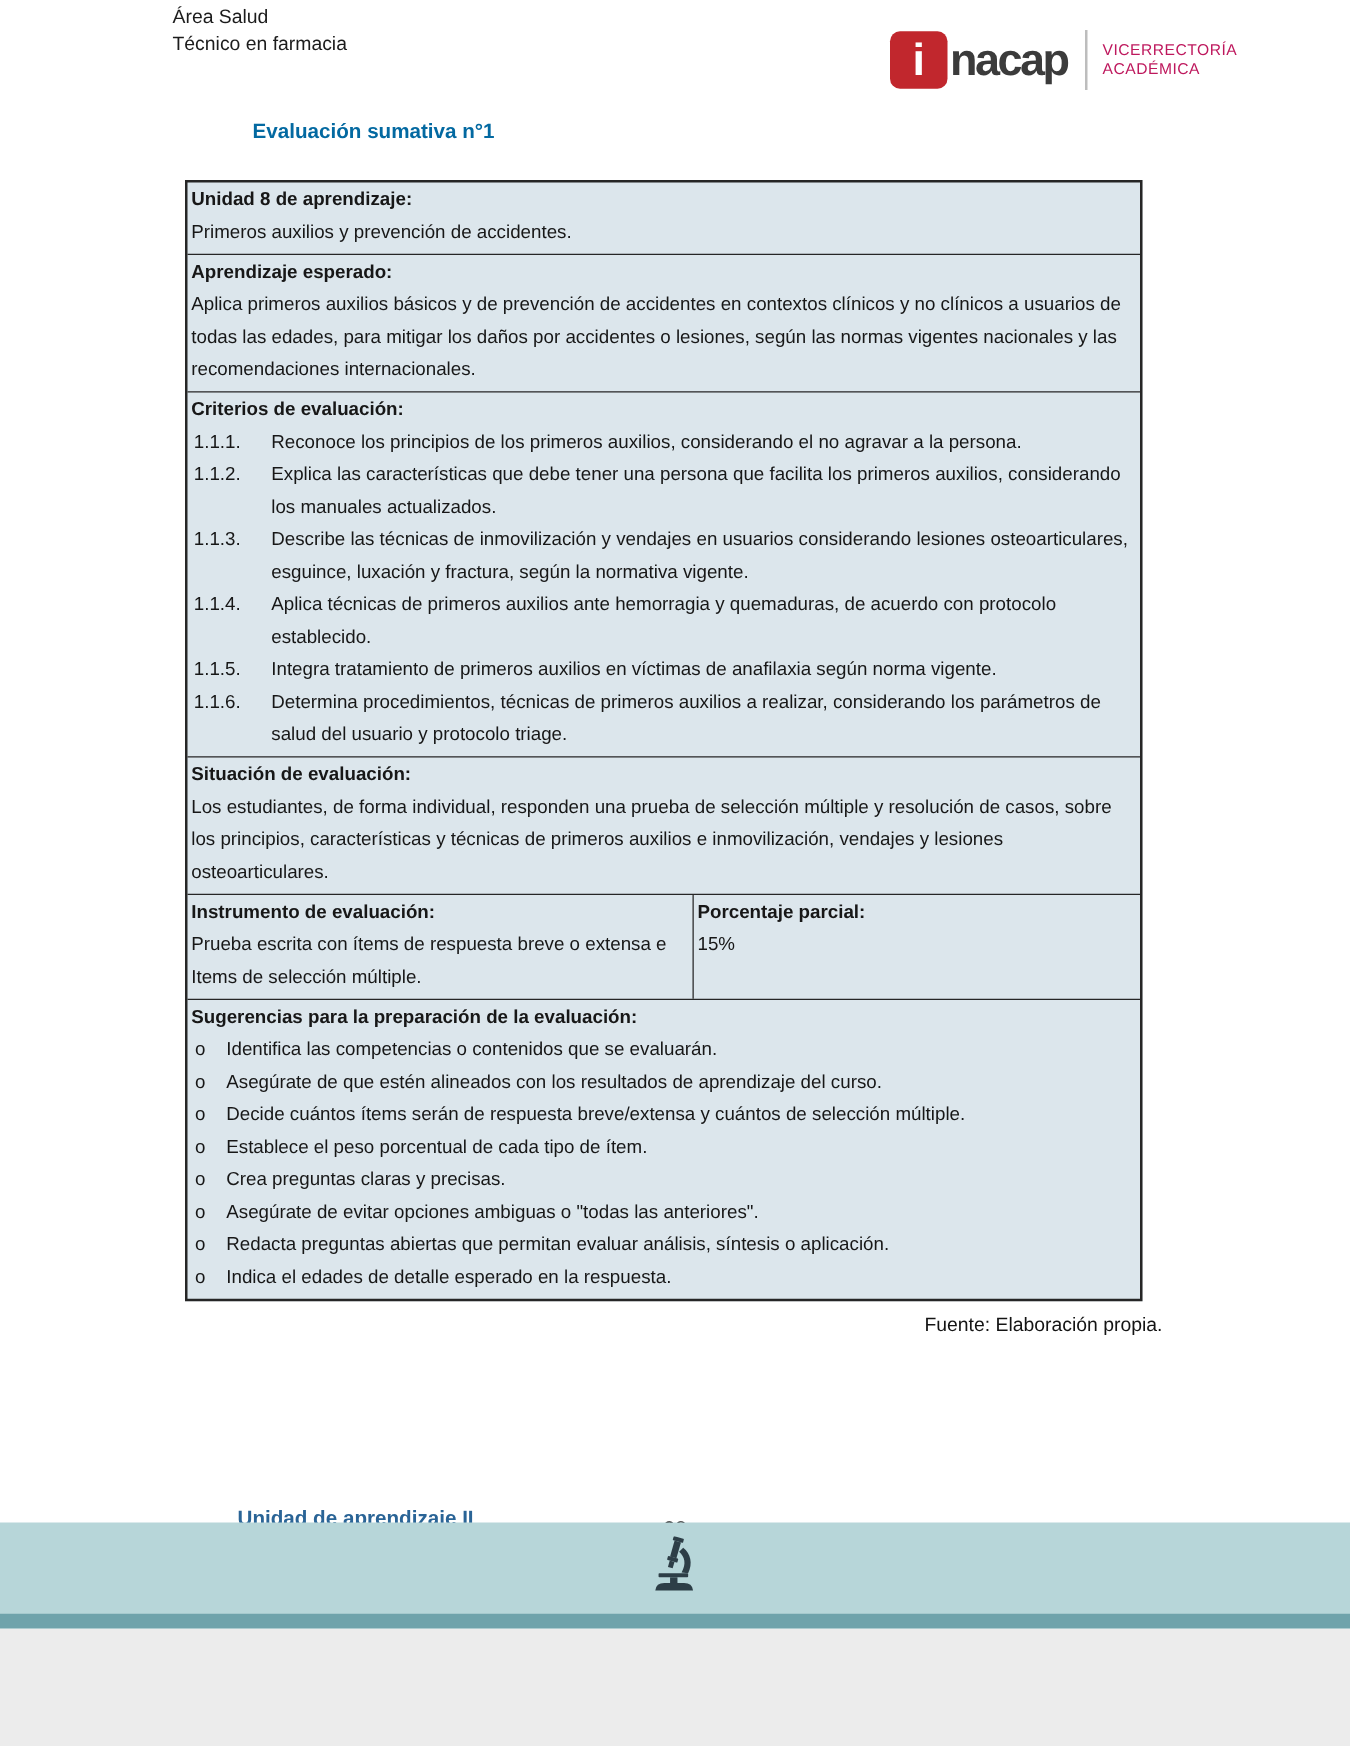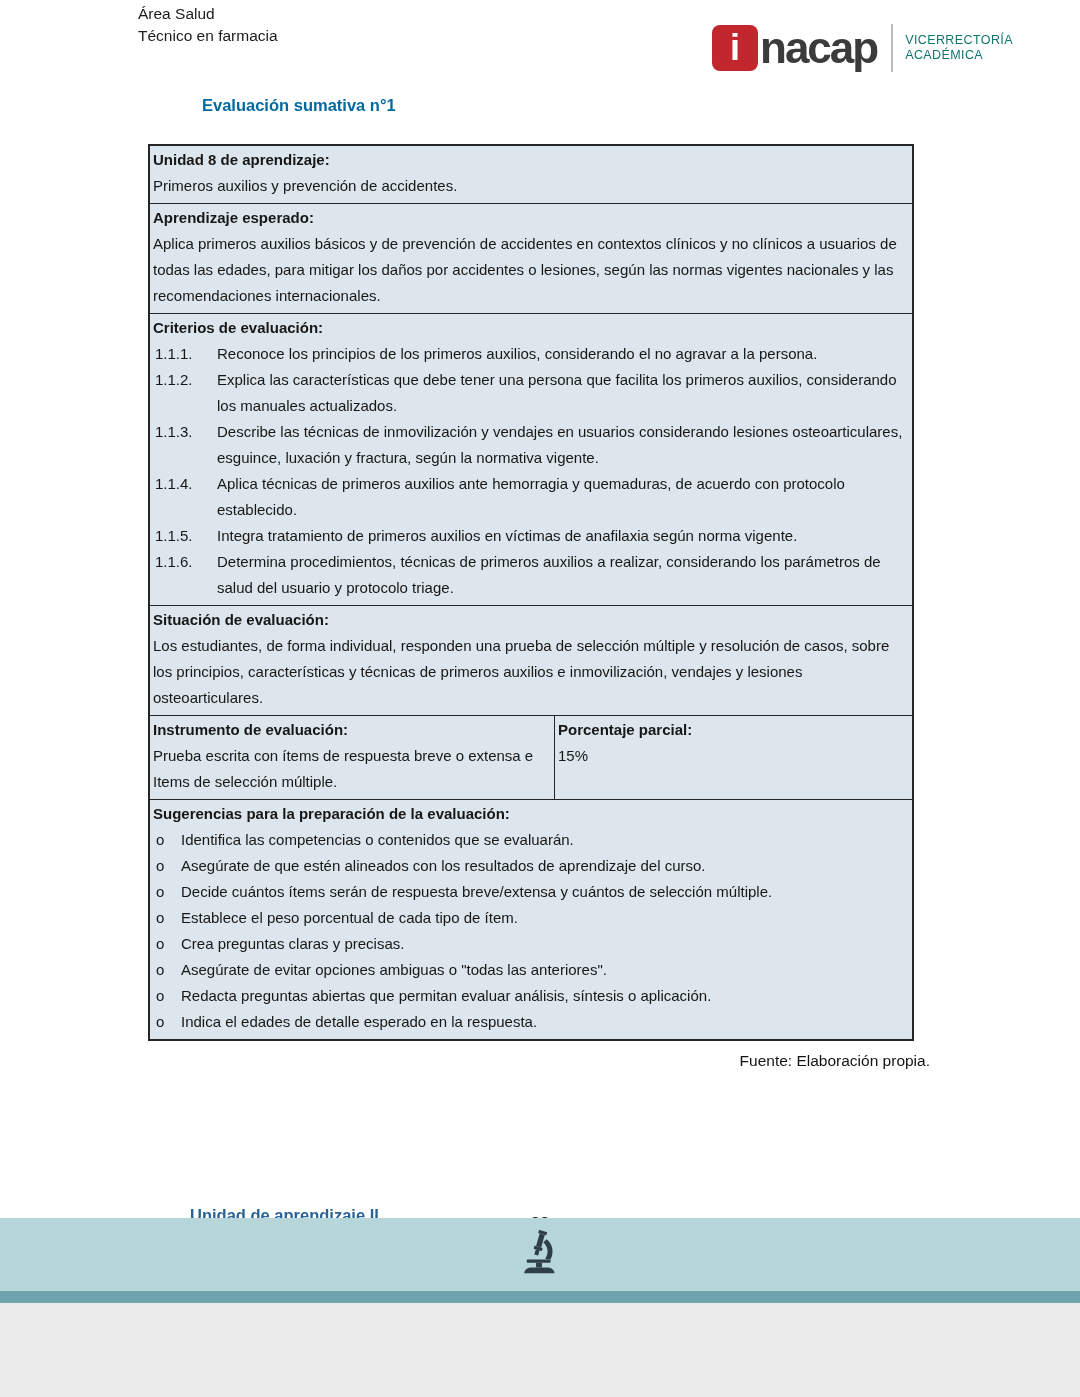--- a/index.html
+++ b/index.html
@@ -8,23 +8,23 @@
   .page {
     position:relative; width:1080px; height:1303px; margin:0 auto;
     background:#ffffff; overflow:hidden; color:#171717;
   }
 
   
   .header-left { position:absolute; left:138px; top:3px; font-size:15.5px; line-height:22px; color:#1c1c1c; }
   .logo { position:absolute; left:712px; top:22px; display:flex; align-items:center; height:52px; }
   .logo-mark { width:46px; height:46px; background:#c1272d; border-radius:8px; display:flex; align-items:center; justify-content:center; }
   .logo-mark span { color:#fff; font-weight:bold; font-size:36px; line-height:36px; }
-  .logo-word { font-size:44px; font-weight:bold; color:#3b3b3b; letter-spacing:-2px; margin-left:2px; line-height:46px; }
+  .logo-word { font-size:36px; font-weight:bold; color:#3b3b3b; letter-spacing:-2px; margin-left:2px; line-height:46px; }
   .logo-sep { width:2px; height:48px; background:#bdbdbd; margin:0 12px 0 14px; }
-  .logo-sub { display:flex; flex-direction:column; font-size:12.5px; line-height:15px; color:#0f766e; letter-spacing:0.4px; }
+  .logo-sub { display:flex; flex-direction:column; font-size:12.5px; line-height:15px; color:#be185d; letter-spacing:0.4px; }
 
   
   .doc-title { position:absolute; left:190px; top:96px; font-size:16.5px; font-weight:bold; color:#0369a1;margin-left:12px; }
   .section-heading { position:absolute; left:190px; top:1206px; font-size:16.5px; font-weight:bold; color:#2a6496; }
 
   
   .content { position:absolute; left:148px; top:144px; width:766px; font-size:15px; line-height:26px; }
   .eval-table { border:2px solid #262626; background:#dce6ec; }
   .trow { border-top:1px solid #262626; padding:1px 8px 4px 3px; }
   .trow.first { border-top:none; }

